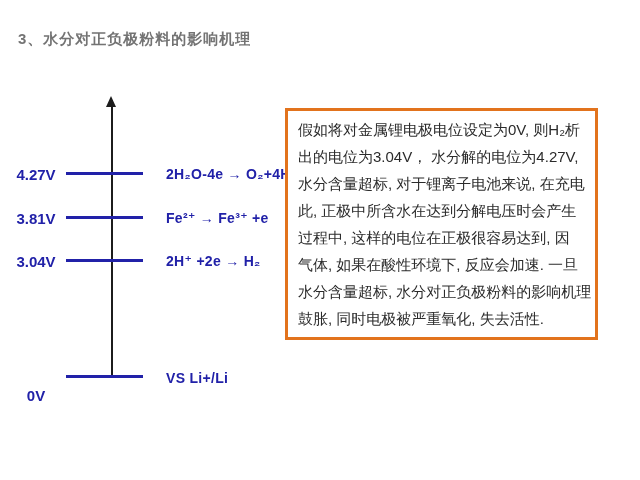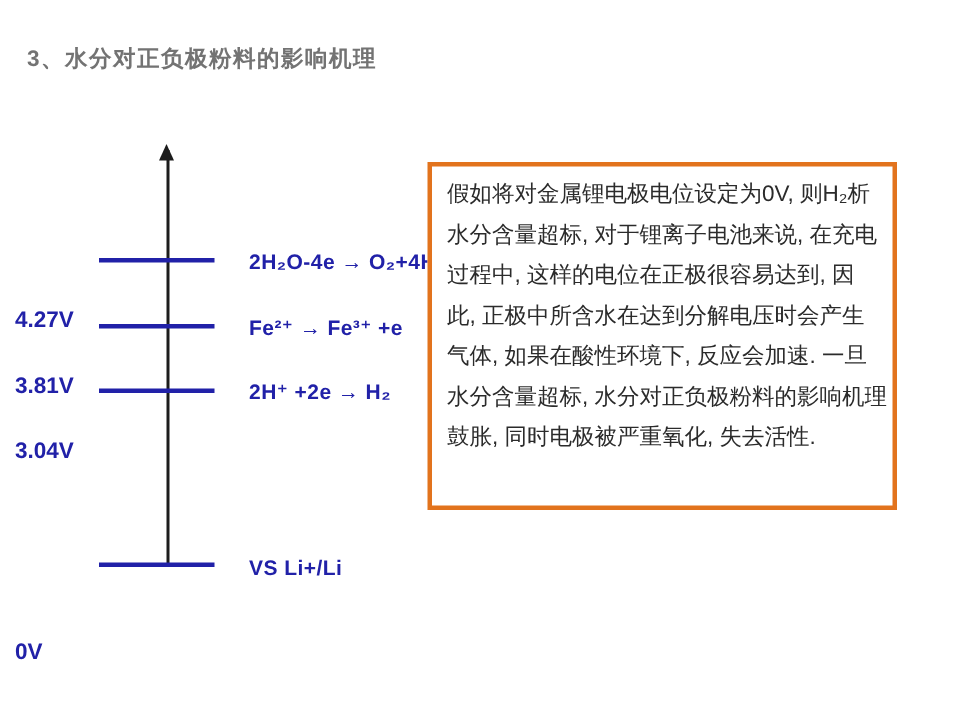--- a/index.html
+++ b/index.html
@@ -48,26 +48,25 @@
     position: absolute;
     left: 66px;
     width: 77px;
     height: 3px;
     background: #2121a8;
   }
   .vlabel {
     position: absolute;
     left: 10px;
     width: 52px;
-    text-align: left;
+    text-align: center;
     font-size: 15px;
     font-weight: bold;
     color: #2121a8;
     white-space: nowrap;
-    margin-top: 39px;
   }
   .eq {
     position: absolute;
     left: 166px;
     font-size: 14px;
     font-weight: bold;
     color: #2121a8;
     white-space: nowrap;
     letter-spacing: 0.3px;
   }
@@ -113,21 +112,22 @@
   <div class="vlabel" style="top:253px">3.04V</div>
   <div class="hline" style="top:259px"></div>
   <div class="eq" style="top:253px">2H⁺ +2e → H₂</div>
 
   <div class="vlabel" style="top:387px">0V</div>
   <div class="hline" style="top:375px"></div>
   <div class="eq" style="top:370px">VS Li+/Li</div>
 
   <div class="infobox">
     <div class="line">假如将对金属锂电极电位设定为0V, 则H₂析</div>
+    <div class="line">出的电位为3.04V， 水分解的电位为4.27V,</div>
     <div class="line">水分含量超标, 对于锂离子电池来说, 在充电</div>
+    <div class="line">此, 正极中所含水在达到分解电压时会产生</div>
     <div class="line">过程中, 这样的电位在正极很容易达到, 因</div>
-    <div class="line">此, 正极中所含水在达到分解电压时会产生</div>
     <div class="line">气体, 如果在酸性环境下, 反应会加速. 一旦</div>
     <div class="line">水分含量超标, 水分对正负极粉料的影响机理</div>
     <div class="line">鼓胀, 同时电极被严重氧化, 失去活性.</div>
   </div>
 
 </div>
 
 </body></html>

